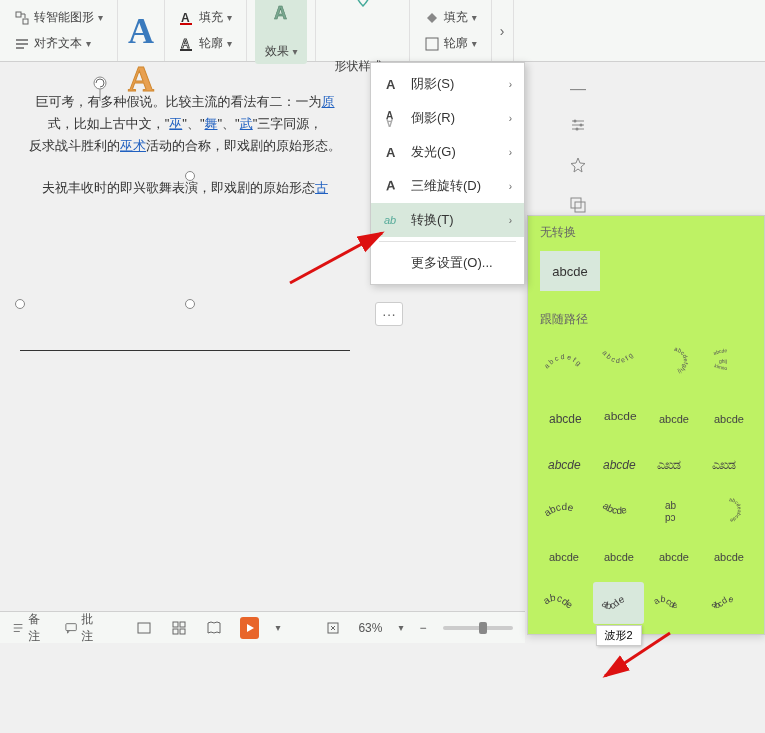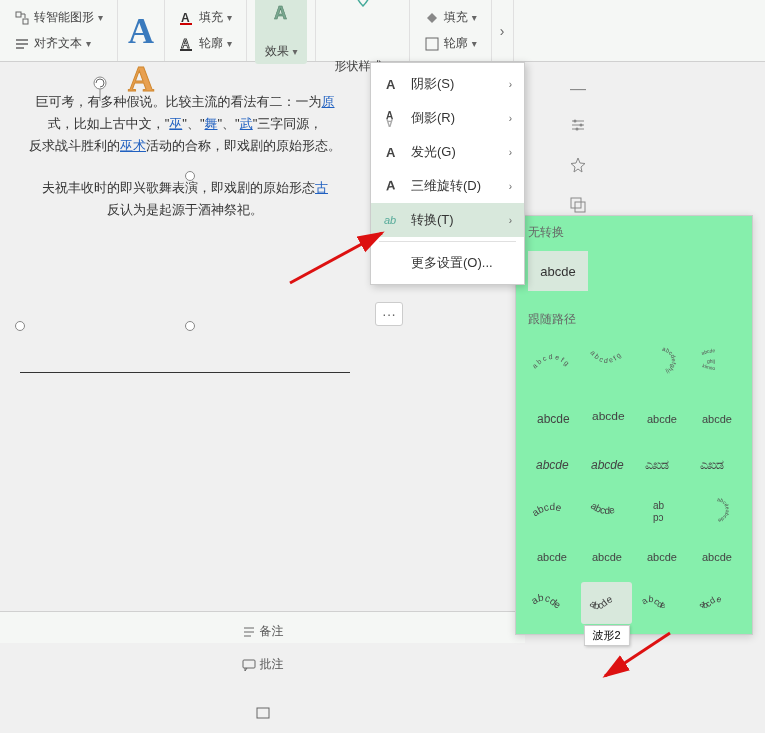--- a/index.html
+++ b/index.html
@@ -39,31 +39,31 @@
 .hr-line { border: none; border-top: 1px solid #333; margin-top: 40px; width: 100%; }
 
 
 .arrow { position: absolute; pointer-events: none; z-index: 200; }
 
 
 .side-icons { position: absolute; right: 172px; top: 80px; width: 30px; display: flex; flex-direction: column; gap: 18px; align-items: center; }
 .side-icons div { color: #888; cursor: pointer; font-size: 16px; }
 
 
-.transform-panel { position: absolute; right: 12px; top: 215px; width: 238px; background: #86efac; border: 1px solid #ccc; box-shadow: 0 2px 8px rgba(0,0,0,.15); z-index: 90; margin-left: 16px; }
+.transform-panel { position: absolute; right: 0; top: 215px; width: 238px; background: #bef264; border: 1px solid #ccc; box-shadow: 0 2px 8px rgba(0,0,0,.15); z-index: 90; margin-left: 16px; }
 .tp-header { font-size: 12px; color: #666; padding: 8px 12px 6px; }
 .tp-item-none { margin: 4px 12px 12px; width: 60px; height: 40px; background: #d8e8dc; display: flex; align-items: center; justify-content: center; font-size: 13px; color: #333; cursor: pointer; }
 .tp-grid { display: grid; grid-template-columns: repeat(4,1fr); gap: 4px; padding: 6px 10px 10px; }
 .tp-cell { height: 42px; display: flex; align-items: center; justify-content: center; cursor: pointer; border-radius: 3px; position: relative; }
 .tp-cell.highlight { background: #d8e8dc; }
 .tp-cell svg { width: 46px; height: 36px; }
 .tooltip { position: absolute; bottom: -22px; left: 50%; transform: translateX(-50%); background: #fff; border: 1px solid #ccc; padding: 2px 8px; font-size: 11px; white-space: nowrap; box-shadow: 1px 1px 3px rgba(0,0,0,.2); }
 
 
-.status-bar { position: absolute; bottom: 90px; left: 0; right: 240px; height: 32px; background: #f5f7f5; border-top: 1px solid #d0d0d0; display: flex; align-items: center; padding: 11px 12px; gap: 16px; font-size: 12px; color: #555; flex-direction: column; }
+.status-bar { position: absolute; bottom: 90px; left: 0; right: 240px; height: 32px; background: #f5f7f5; border-top: 1px solid #d0d0d0; display: flex; align-items: center; padding: 5px 12px; gap: 16px; font-size: 12px; color: #555; }
 .status-item { display: flex; align-items: center; gap: 4px; cursor: pointer; }
 .status-sep { flex: 1; }
 .view-btn { width: 22px; height: 22px; display: flex; align-items: center; justify-content: center; border-radius: 3px; cursor: pointer; }
 .view-btn.play { background: #e8652a; color: #fff; }
 .zoom-bar { width: 80px; height: 4px; background: #ccc; border-radius: 2px; position: relative; }
 .zoom-thumb { position: absolute; top: -4px; left: 36px; width: 8px; height: 12px; background: #888; border-radius: 2px; }
 
 .chevron { font-size: 10px; color: #666; }
 </style>
 </head>
@@ -233,21 +233,20 @@
     <p class="doc-text">
       <span>巨可考，有多种假说。比较主流的看法有二：一为</span><a href="#">原</a><br>
       <span>式，比如上古中文，"</span><a href="#">巫</a><span>"、"</span><a href="#">舞</a><span>"、"</span><a href="#">武</a><span>"三字同源，</span><br>
       <span>反求战斗胜利的</span><a href="#">巫术</a><span>活动的合称，即戏剧的原始形态。</span>
     </p>
   </div>
   <div class="text-box" style="margin-top:18px;position:relative">
     <div class="sel-handle" style="top:-6px;left:50%"></div>
     <p class="doc-text">
       <span>夫祝丰收时的即兴歌舞表演，即戏剧的原始形态</span><a href="#">古</a><br>
-      <span>反认为是起源于酒神祭祀。</span>
     </p>
     <div class="sel-handle" style="bottom:-110px;left:-6px"></div>
     <div class="sel-handle" style="bottom:-110px;left:50%"></div>
   </div>
   <hr class="hr-line" style="margin-top:150px">
 </div>
 
 <svg class="arrow" style="top:225px;left:280px" width="120" height="70">
   <defs>
       <marker id="ah1" markerWidth="10" markerHeight="10" refX="8" refY="3" orient="auto">

